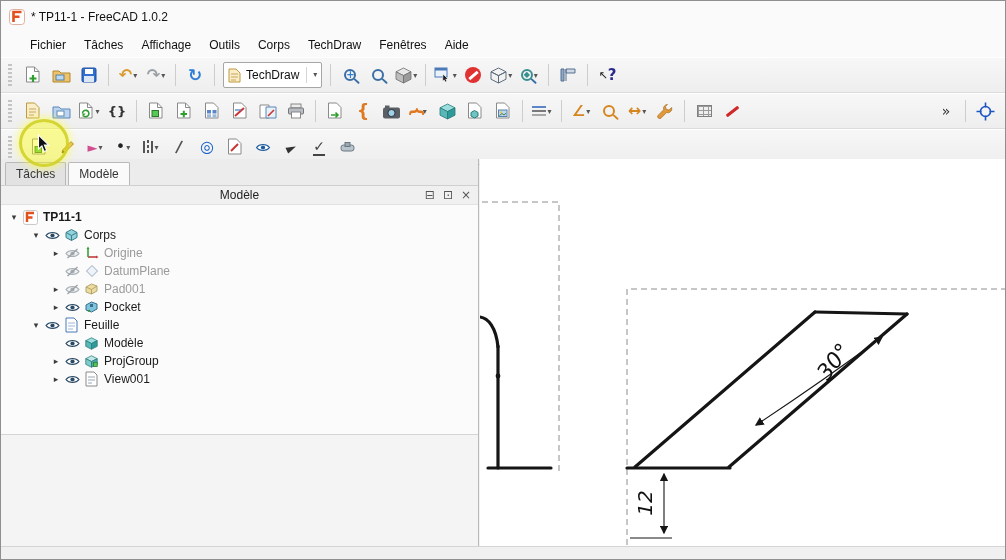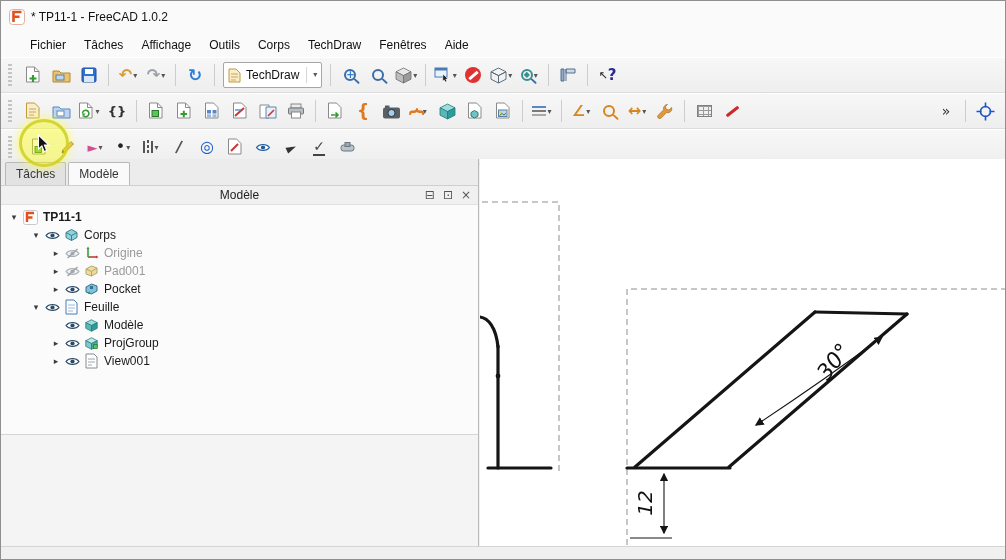--- a/index.html
+++ b/index.html
@@ -474,20 +474,36 @@
               <path d="M3 11h8" stroke="#c43b3b" stroke-width="1.6"></path>
               <path d="M3 11V3" stroke="#3c9e3c" stroke-width="1.6"></path>
               <path d="M11 12.5 13.5 11 11 9.5z" fill="#c43b3b"></path>
               <path d="M1.5 3 3 .5 4.5 3z" fill="#3c9e3c"></path>
             </svg>
           </span>
         <span class="tlab">Origine</span>
       </div>
 
 
+      <div class="trow d2 dim">
+        <span class="tar"></span>
+        <span class="teye">
+            <svg width="15" height="11" viewBox="0 0 15 11">
+              <path d="M1 5.5C4 1.5 11 1.5 14 5.5 11 9.5 4 9.5 1 5.5Z" fill="#f2f2f2" stroke="#a8b0b6" stroke-width="1.2"></path>
+              <circle cx="7.5" cy="5.5" r="2.1" fill="#a8b0b6"></circle>
+              <path d="M2.5 10 12.5 1" stroke="#9aa2a8" stroke-width="1.4"></path>
+            </svg>
+          </span>
+        <span class="tico">
+            <svg width="14" height="14" viewBox="0 0 14 14">
+              <path d="M7 1.5 12.5 7 7 12.5 1.5 7Z" fill="#eef3fa" stroke="#98a8bc"></path>
+            </svg>
+          </span>
+        <span class="tlab">DatumPlane</span>
+      </div>
 
       <div class="trow d2 dim">
         <span class="tar">▸</span>
         <span class="teye">
             <svg width="15" height="11" viewBox="0 0 15 11">
               <path d="M1 5.5C4 1.5 11 1.5 14 5.5 11 9.5 4 9.5 1 5.5Z" fill="#f2f2f2" stroke="#a8b0b6" stroke-width="1.2"></path>
               <circle cx="7.5" cy="5.5" r="2.1" fill="#a8b0b6"></circle>
               <path d="M2.5 10 12.5 1" stroke="#9aa2a8" stroke-width="1.4"></path>
             </svg>
           </span>

